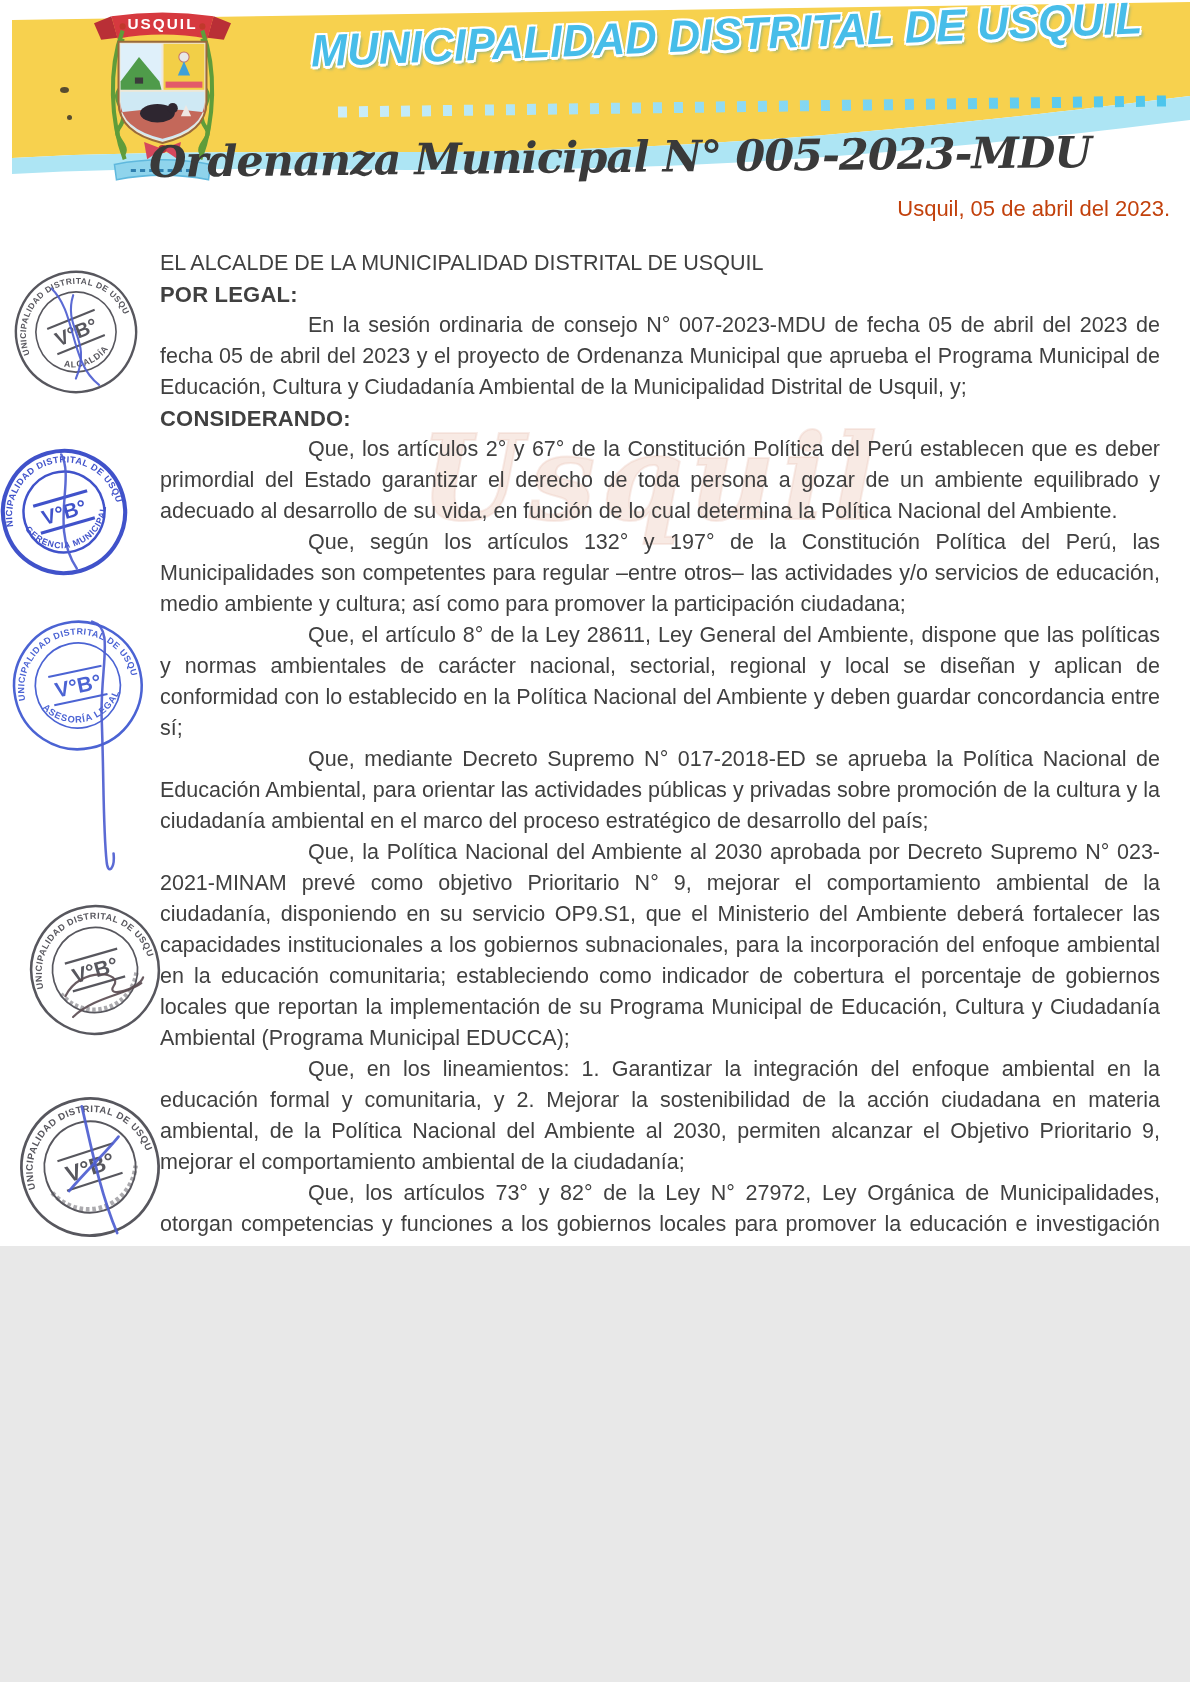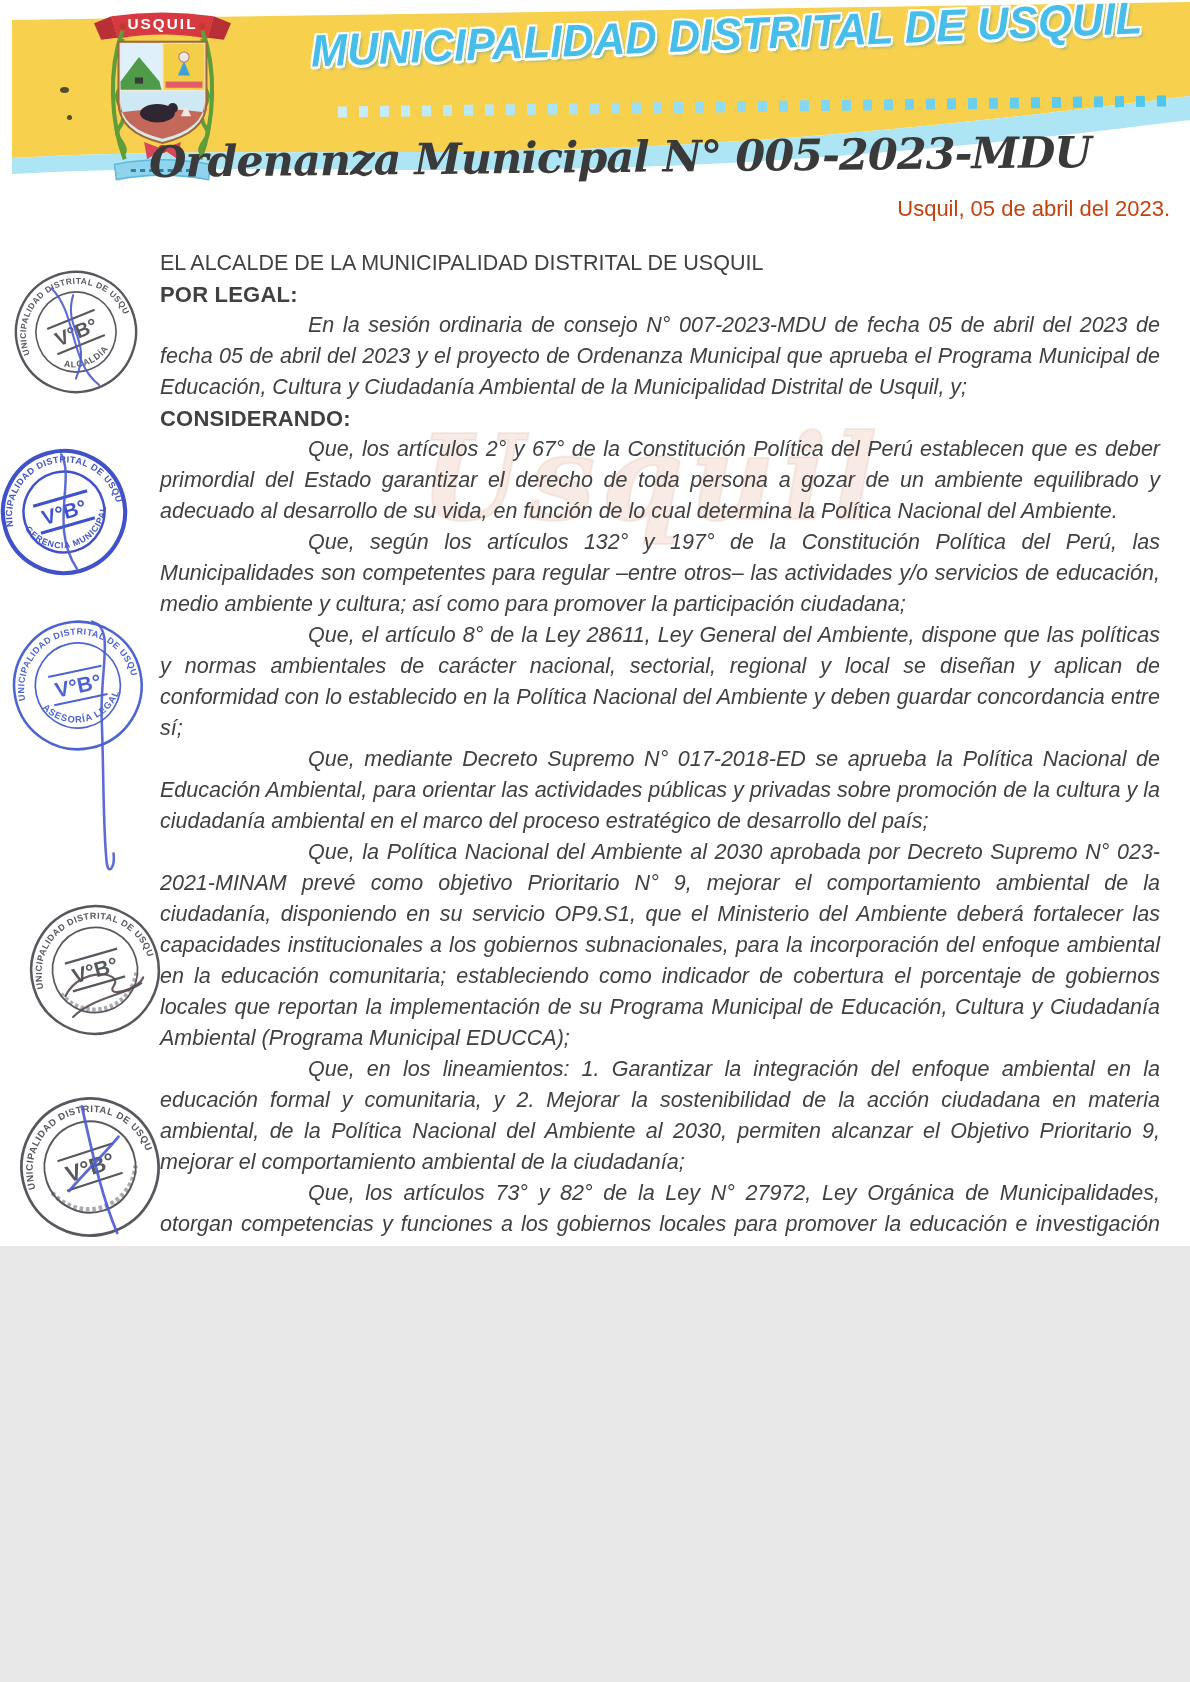--- a/index.html
+++ b/index.html
@@ -23,21 +23,21 @@
 
   
   .watermark{position:absolute;left:420px;top:408px;font-size:118px;font-weight:700;font-style:italic;
     font-family:"DejaVu Serif",serif;color:rgba(242,216,206,.55);
     -webkit-text-stroke:2px rgba(236,200,188,.35);letter-spacing:6px;pointer-events:none;}
 
   
   .content{position:absolute;left:160px;top:248px;width:1000px;font-size:21.5px;line-height:31px;
     text-align:justify;color:#404040;}
   .content p{margin:0;}
-  .indent{text-indent:148px;font-style:italic;}
+  .indent{text-indent:148px;}
   .label{font-weight:700;font-size:22px;letter-spacing:.2px;}
   .mt-md{margin-top:14px;}
   .mt-lg{margin-top:36px;}
   .mt-x{margin-top:16px;}
   .mt-p{margin-top:20px;}
 
   
   .stamp{position:absolute;mix-blend-mode:multiply;opacity:.9;}
   .stamp svg{overflow:visible;}
   .stamp .ring{fill:none;stroke:currentColor;stroke-width:3;}

